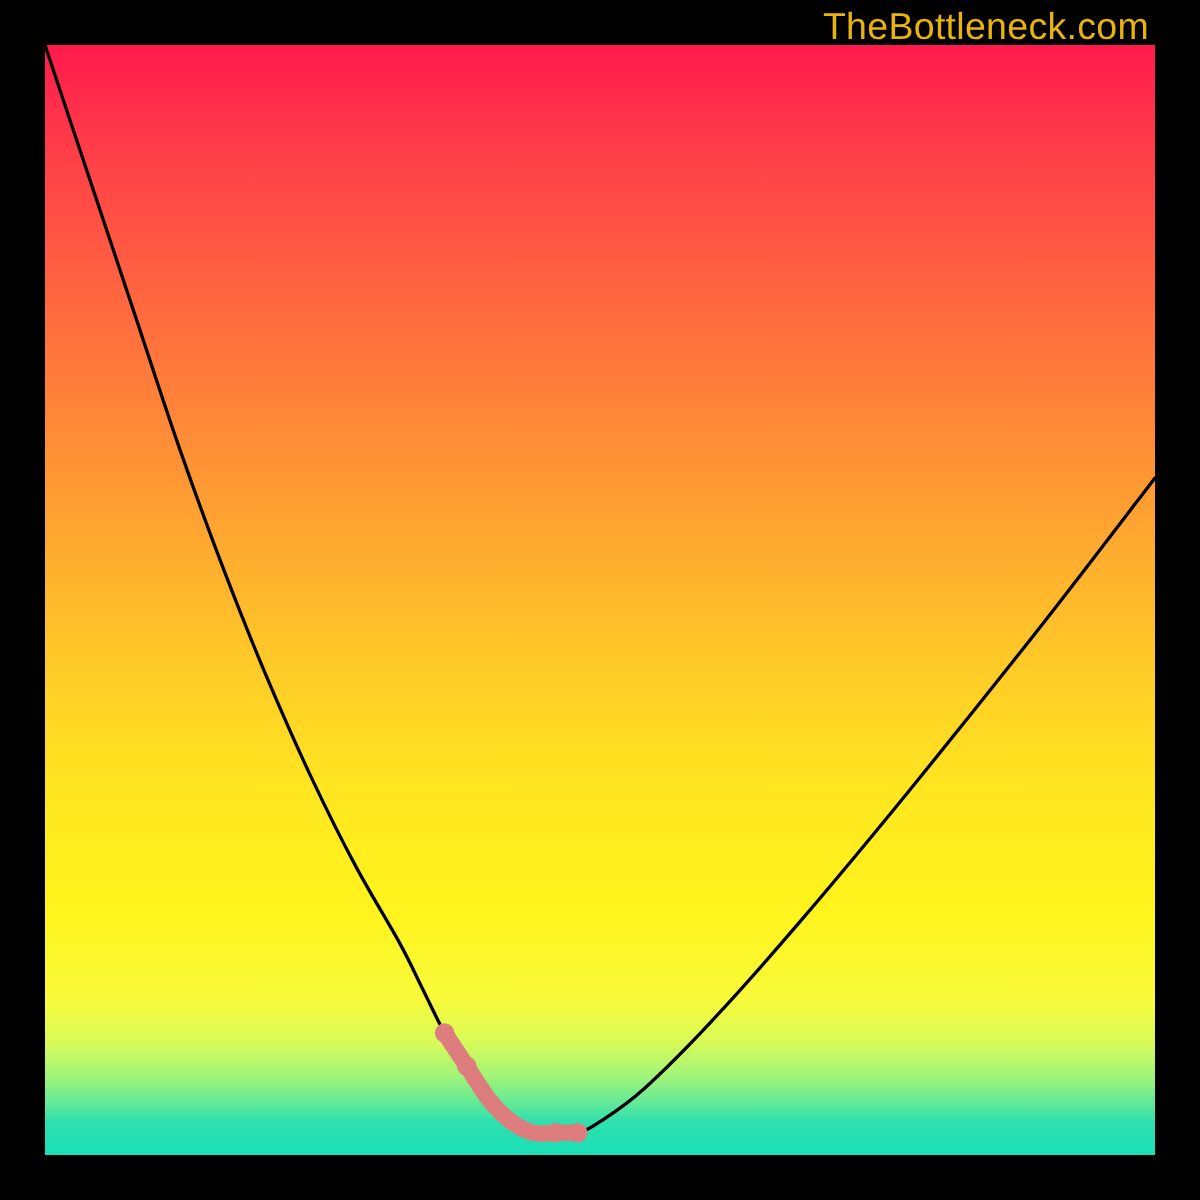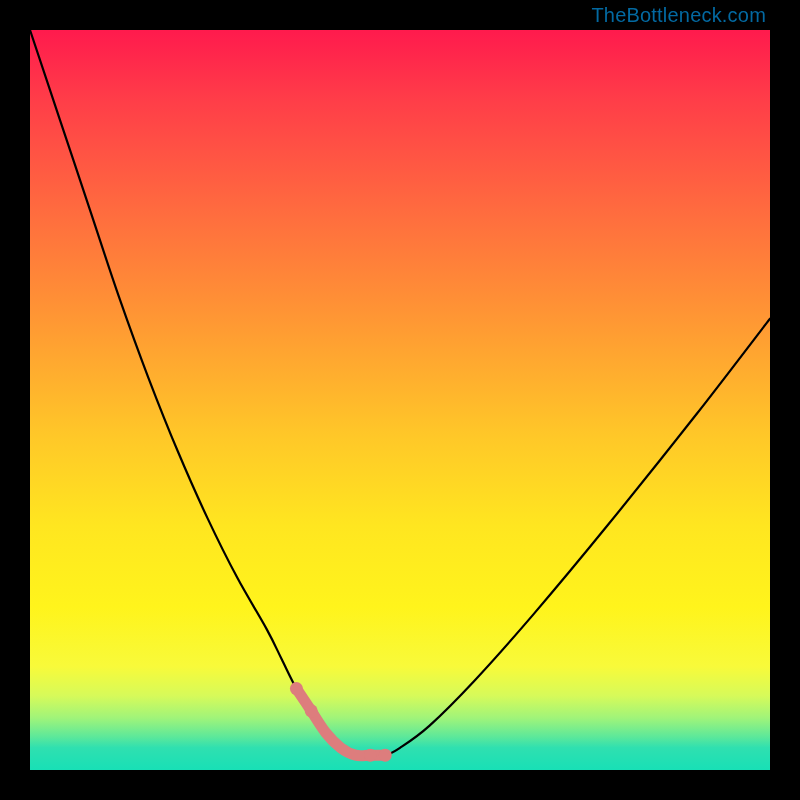--- a/index.html
+++ b/index.html
@@ -38,22 +38,22 @@
       #9ff47a 93%,
       #5de89a 95.5%,
       #2fe0b0 97%,
       #18e0b6 100%
     );
   }
   .watermark {
     position: absolute;
     top: 4px;
     right: 34px;
-    color: #0369a1;
-    font-size: 20px;
+    color: #eab308;
+    font-size: 25px;
     letter-spacing: 0.2px;
     user-select: none;
   }
   svg.curve {
     position: absolute;
     left: 0;
     top: 0;
     width: 740px;
     height: 740px;
     overflow: visible;

